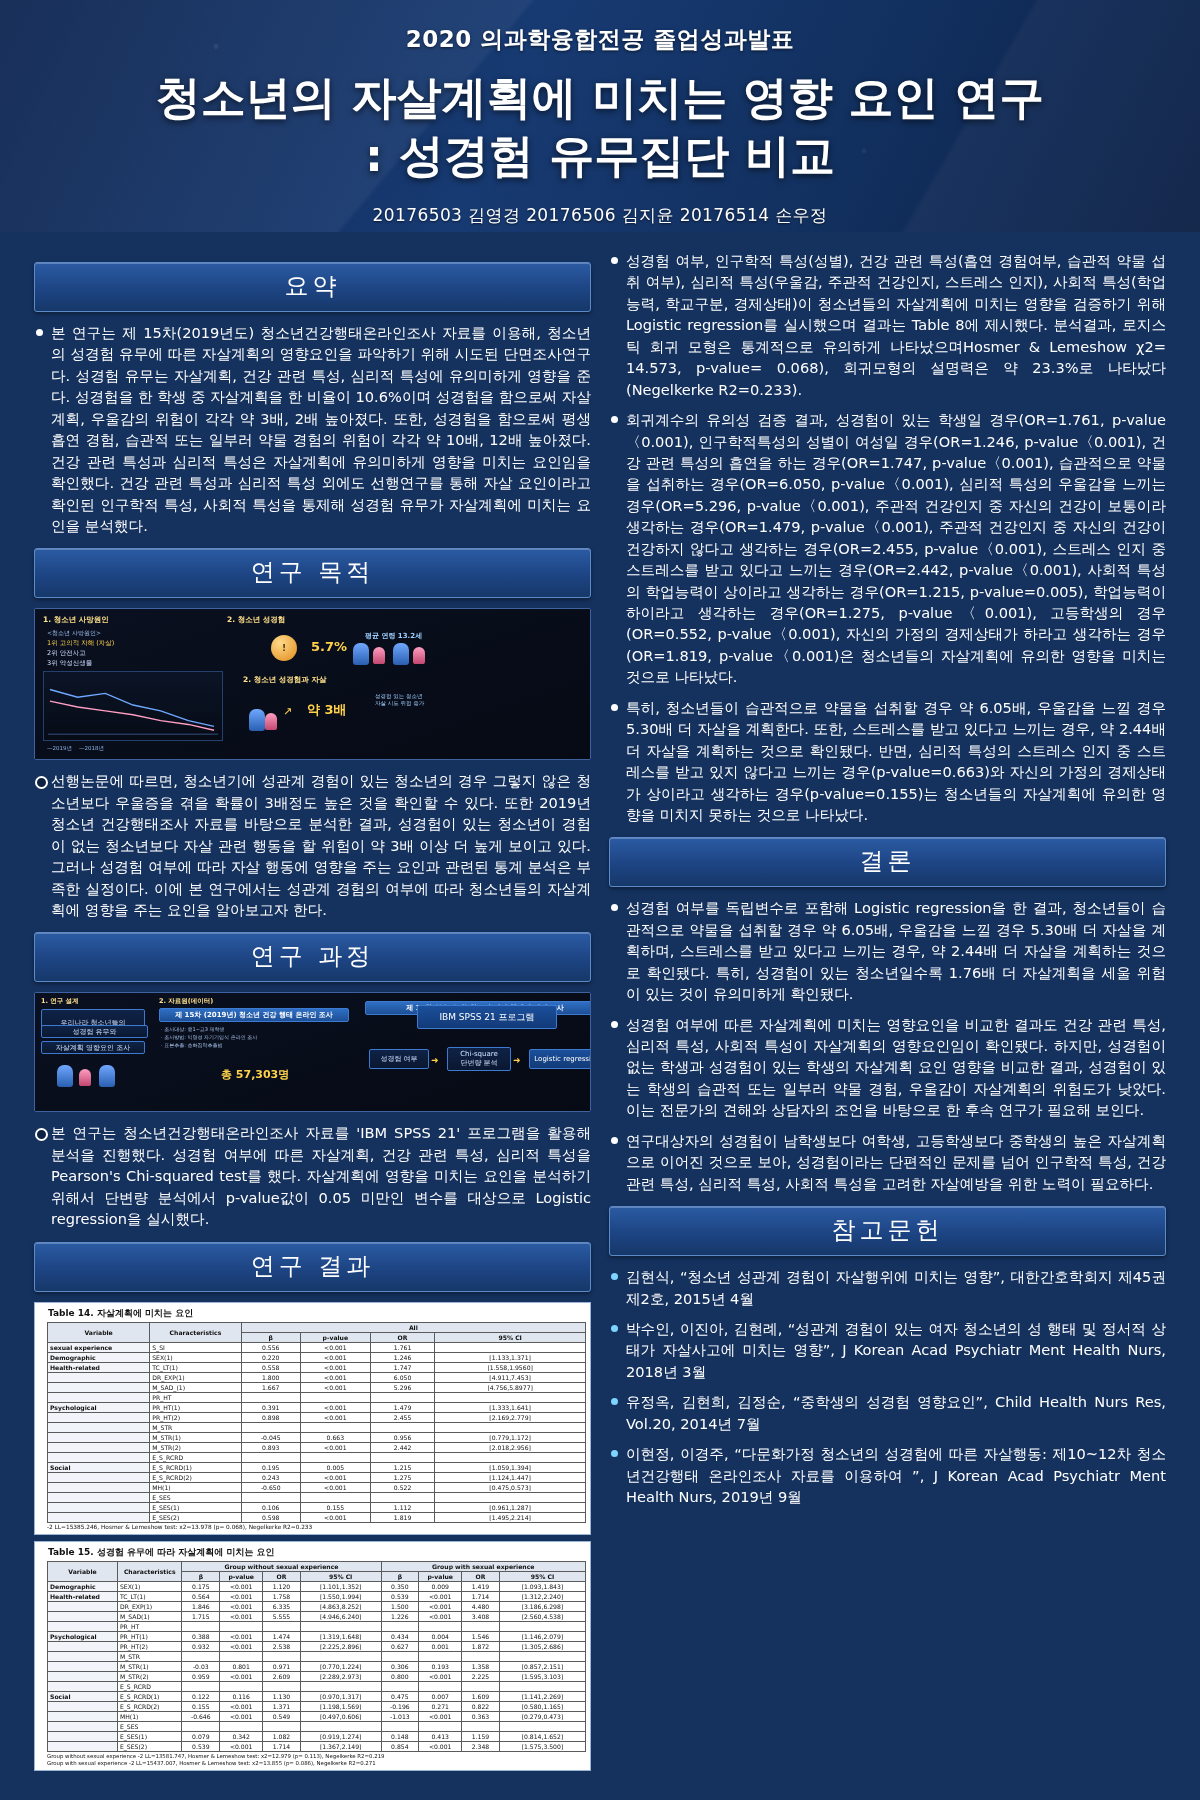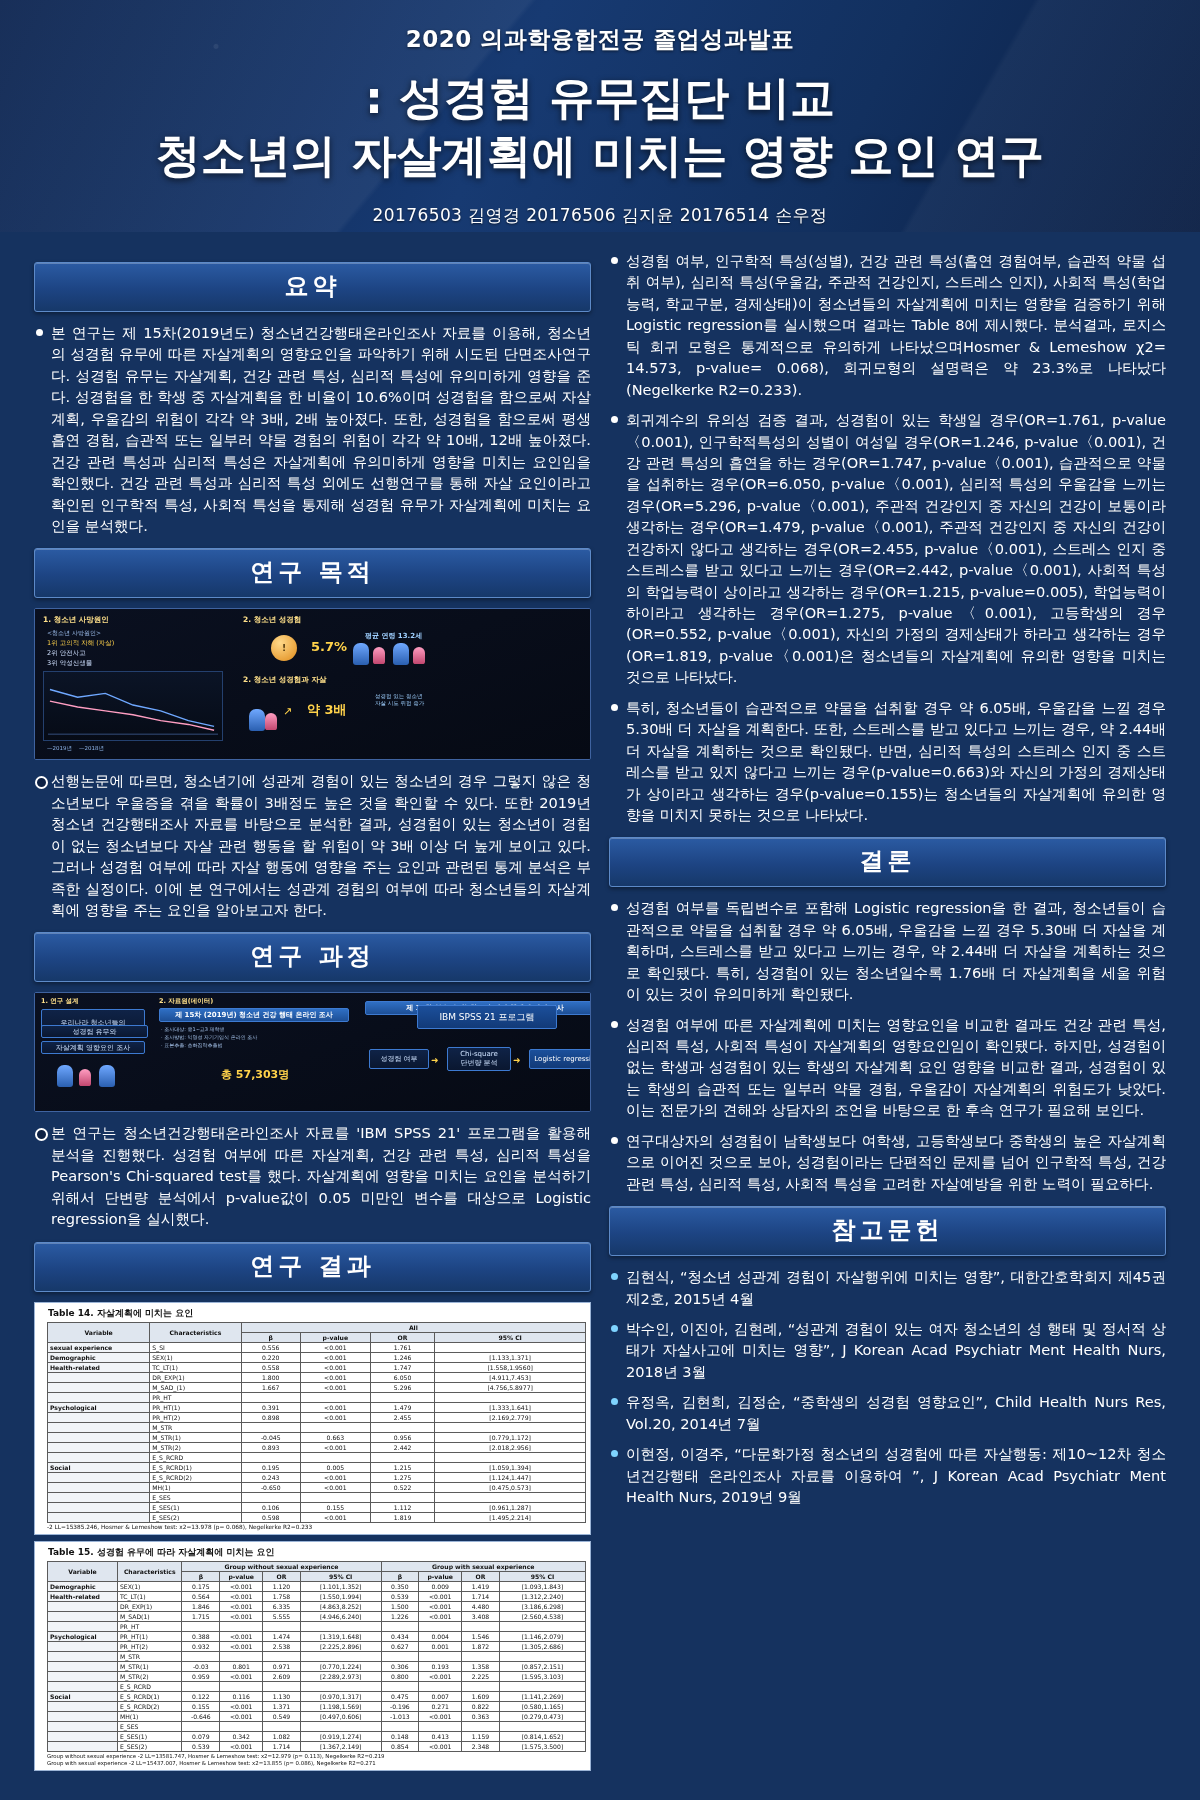--- a/index.html
+++ b/index.html
@@ -67,21 +67,21 @@
   .col.left{ padding-top:16px; }
   .col.right{ padding-top:4px; }
 
   .band{
     background:linear-gradient(180deg,#2b5ba3 0%,#1d4483 55%,#163869 100%);
     border:1px solid #5d8ac8;
     border-radius:3px;
     color:#fff;
     text-align:center;
     font-size:24px;
-    font-weight:bold;
+    font-weight:normal;
     padding:7px 0 9px 0;
     margin:12px 0 10px 0;
     box-shadow:0 2px 4px rgba(0,0,0,.4), inset 0 1px 0 rgba(255,255,255,.25);
     letter-spacing:4px;
   }
   .band.first{ margin-top:0; }
 
   ul.bullets{
     list-style:none;
     margin:0;
@@ -220,22 +220,22 @@
     text-align:left;
   }
   .tiny-note{ font-size:5.4px; }
 </style>
 </head>
 <body>
 
 <div class="poster-header">
   <div class="event-line">2020 의과학융합전공 졸업성과발표</div>
   <div class="poster-title">
+    <div>청소년의 자살계획에 미치는 영향 요인 연구</div>
     <div>: 성경험 유무집단 비교</div>
-    <div>청소년의 자살계획에 미치는 영향 요인 연구</div>
   </div>
   <div class="authors">20176503 김영경  20176506 김지윤  20176514 손우정</div>
 </div>
 
 <div class="poster-body">
 
   <div class="col left">
 
     <div class="band first">요약</div>
     <ul class="bullets">
@@ -258,21 +258,21 @@
             <polyline points="6,30 34,36 62,40 90,44 118,50 146,54 172,60" fill="none" stroke="#ff9ec2" stroke-width="1.4"></polyline>
             <line x1="4" y1="64" x2="176" y2="64" stroke="#35507f" stroke-width="1"></line>
           </svg>
         </div>
         <div style="position:absolute;left:12px;top:136px;font-size:5.5px;color:#8fb4e8">
           <span>—2019년</span>
           &nbsp;&nbsp;
           <span>—2018년</span>
         </div>
 
-        <div class="ttl" style="left:208px;top:6px">2. 청소년 성경험</div>
+        <div class="ttl" style="left:192px;top:6px">2. 청소년 성경험</div>
         <div class="circle-badge" style="left:236px;top:26px;width:26px;height:26px">!</div>
         <div class="kpi" style="left:276px;top:30px;font-size:13px">5.7%</div>
         <div class="kpi" style="left:330px;top:22px;font-size:7px;color:#9fd0ff">평균 연령 13.2세</div>
         <div class="person" style="left:318px;top:34px"></div>
         <div class="person small" style="left:338px;top:38px"></div>
         <div class="person" style="left:358px;top:34px"></div>
         <div class="person small" style="left:378px;top:38px"></div>
 
         <div class="ttl" style="left:208px;top:66px">2. 청소년 성경험과 자살</div>
         <div class="arrow-curve" style="left:248px;top:96px">↗</div>

